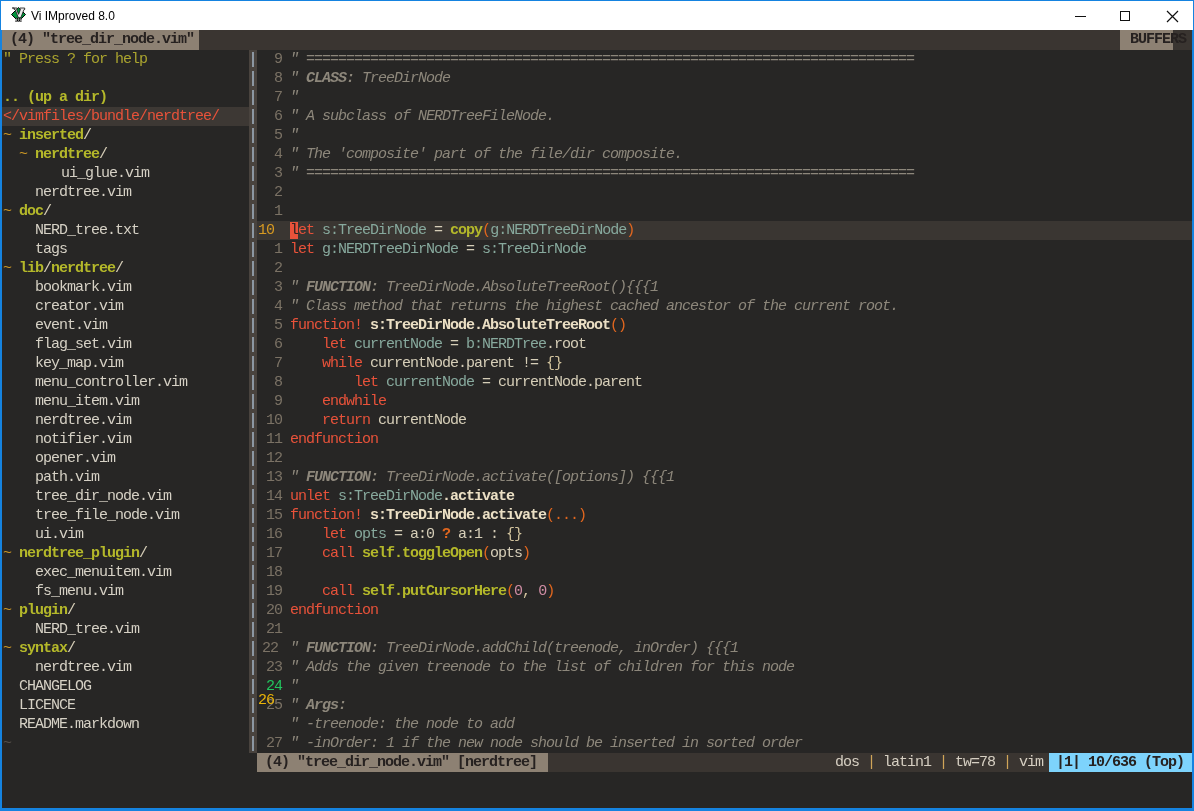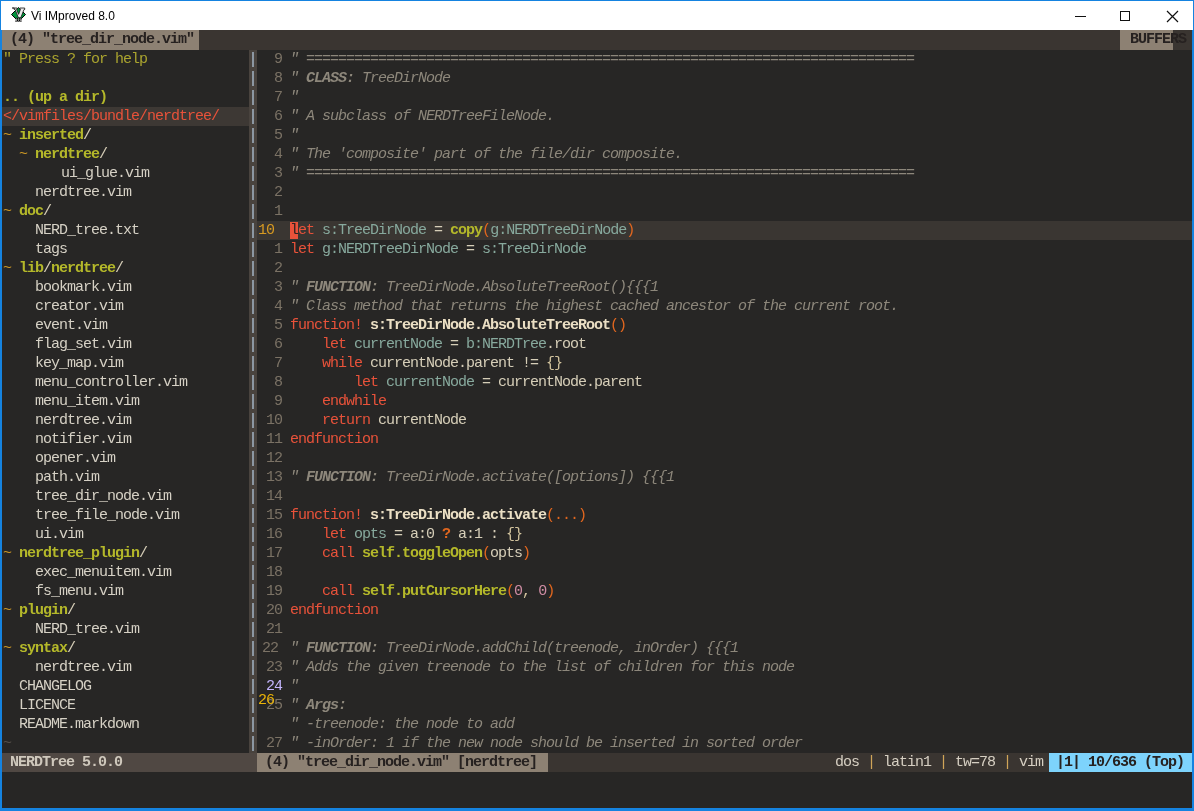--- a/index.html
+++ b/index.html
@@ -135,37 +135,38 @@
 <div class="r" style="left:258px;top:342px;width:24px;text-align:right;color:#7b7265">9</div>
 <div class="r" style="left:290px;top:342px"><i class="fg">    </i><i class="k">endwhile</i></div>
 <div class="r" style="left:258px;top:361px;width:24px;text-align:right;color:#7b7265">10</div>
 <div class="r" style="left:290px;top:361px"><i class="fg">    </i><i class="k">return</i><i class="fg"> currentNode</i></div>
 <div class="r" style="left:258px;top:380px;width:24px;text-align:right;color:#7b7265">11</div>
 <div class="r" style="left:290px;top:380px"><i class="k">endfunction</i></div>
 <div class="r" style="left:258px;top:399px;width:24px;text-align:right;color:#7b7265">12</div>
 <div class="r" style="left:258px;top:418px;width:24px;text-align:right;color:#7b7265">13</div>
 <div class="r" style="left:290px;top:418px"><i class="c">" </i><i class="ct">FUNCTION:</i><i class="c"> TreeDirNode.activate([options]) {{{1</i></div>
 <div class="r" style="left:258px;top:437px;width:24px;text-align:right;color:#7b7265">14</div>
+<div class="r" style="left:290px;top:437px"><i class="k">unlet</i><i class="fg"> </i><i class="id">s:TreeDirNode</i><i class="def">.activate</i></div>
 <div class="r" style="left:258px;top:456px;width:24px;text-align:right;color:#7b7265">15</div>
 <div class="r" style="left:290px;top:456px"><i class="k">function</i><i class="k">!</i><i class="fg"> </i><i class="def">s:TreeDirNode.activate</i><i class="o">(...)</i></div>
 <div class="r" style="left:258px;top:475px;width:24px;text-align:right;color:#7b7265">16</div>
 <div class="r" style="left:290px;top:475px"><i class="fg">    </i><i class="k">let</i><i class="fg"> </i><i class="id">opts</i><i class="fg"> = a:0 </i><i class="ob">?</i><i class="fg"> a:1 : </i><i class="br">{}</i></div>
 <div class="r" style="left:258px;top:494px;width:24px;text-align:right;color:#7b7265">17</div>
 <div class="r" style="left:290px;top:494px"><i class="fg">    </i><i class="k">call</i><i class="fg"> </i><i class="fn">self.toggleOpen</i><i class="o">(</i><i class="fg">opts</i><i class="o">)</i></div>
 <div class="r" style="left:258px;top:513px;width:24px;text-align:right;color:#7b7265">18</div>
 <div class="r" style="left:258px;top:532px;width:24px;text-align:right;color:#7b7265">19</div>
 <div class="r" style="left:290px;top:532px"><i class="fg">    </i><i class="k">call</i><i class="fg"> </i><i class="fn">self.putCursorHere</i><i class="o">(</i><i class="nu">0</i><i class="br">,</i><i class="fg"> </i><i class="nu">0</i><i class="o">)</i></div>
 <div class="r" style="left:258px;top:551px;width:24px;text-align:right;color:#7b7265">20</div>
 <div class="r" style="left:290px;top:551px"><i class="k">endfunction</i></div>
 <div class="r" style="left:258px;top:570px;width:24px;text-align:right;color:#7b7265">21</div>
 <div class="r" style="left:258px;top:589px;width:24px;text-align:center;color:#7b7265">22</div>
 <div class="r" style="left:290px;top:589px"><i class="c">" </i><i class="ct">FUNCTION:</i><i class="c"> TreeDirNode.addChild(treenode, inOrder) {{{1</i></div>
 <div class="r" style="left:258px;top:608px;width:24px;text-align:right;color:#7b7265">23</div>
 <div class="r" style="left:290px;top:608px"><i class="c">" Adds the given treenode to the list of children for this node</i></div>
-<div class="r" style="left:258px;top:627px;width:24px;text-align:right;color:#c4b5fd">24</div>
+<div class="r" style="left:258px;top:627px;width:24px;text-align:right;color:#22c55e">24</div>
 <div class="r" style="left:290px;top:627px"><i class="c">"</i></div>
 <div class="r" style="left:258px;top:646px;width:24px;text-align:right;color:#7b7265">25</div>
 <div class="r" style="left:290px;top:646px"><i class="c">" </i><i class="ct">Args:</i></div>
 <div class="r" style="left:258px;top:641px;width:24px;color:#eab308">26</div>
 <div class="r" style="left:290px;top:665px"><i class="c">" -treenode: the node to add</i></div>
 <div class="r" style="left:258px;top:684px;width:24px;text-align:right;color:#7b7265">27</div>
 <div class="r" style="left:290px;top:684px"><i class="c">" -inOrder: 1 if the new node should be inserted in sorted order</i></div>
 <div style="position:absolute;left:249px;top:0;width:8px;height:703px;background:#49433e"></div>
       <div style="position:absolute;left:252px;top:2px;width:2px;height:14.5px;background:#8c97a2"></div>
       <div style="position:absolute;left:252px;top:21px;width:2px;height:14.5px;background:#8c97a2"></div>
@@ -199,21 +200,20 @@
       <div style="position:absolute;left:252px;top:553px;width:2px;height:14.5px;background:#8c97a2"></div>
       <div style="position:absolute;left:252px;top:572px;width:2px;height:14.5px;background:#8c97a2"></div>
       <div style="position:absolute;left:252px;top:591px;width:2px;height:14.5px;background:#8c97a2"></div>
       <div style="position:absolute;left:252px;top:610px;width:2px;height:14.5px;background:#8c97a2"></div>
       <div style="position:absolute;left:252px;top:629px;width:2px;height:14.5px;background:#8c97a2"></div>
       <div style="position:absolute;left:252px;top:648px;width:2px;height:14.5px;background:#8c97a2"></div>
       <div style="position:absolute;left:252px;top:667px;width:2px;height:14.5px;background:#8c97a2"></div>
       <div style="position:absolute;left:252px;top:686px;width:2px;height:14.5px;background:#8c97a2"></div>
   </div>
   <div id="stl">
-    <div class="stlseg" style="left:2px;width:255px;background:#504843;color:#cfc8bc"><span style="position:absolute;left:8px">NERDTree 5.0.0</span></div>
     <div class="stlseg" style="left:257px;width:291px;background:#8d8173;color:#262120"><span style="position:absolute;left:8px">(4) "tree_dir_node.vim" [nerdtree]</span></div>
     <div class="stlseg" style="left:548px;width:501px;background:#3a3531;color:#d6cfc2;font-weight:normal"><span style="position:absolute;left:287px">dos <i style="color:#d0a558">|</i> latin1 <i style="color:#d0a558">|</i> tw=78 <i style="color:#d0a558">|</i> vim</span></div>
     <div class="stlseg" style="left:1049px;width:143px;background:#7dd3fc;color:#262120"><span style="position:absolute;left:7px">|1| 10/636 (Top)</span></div>
   </div>
   <div id="cmd"></div>
   <div class="bord" style="left:0;top:30px;width:2px;height:781px"></div>
   <div class="bord" style="left:1192px;top:30px;width:2px;height:781px"></div>
   <div class="bord" style="left:0;top:808px;width:1194px;height:3px"></div>
 </div>
 </body></html>

